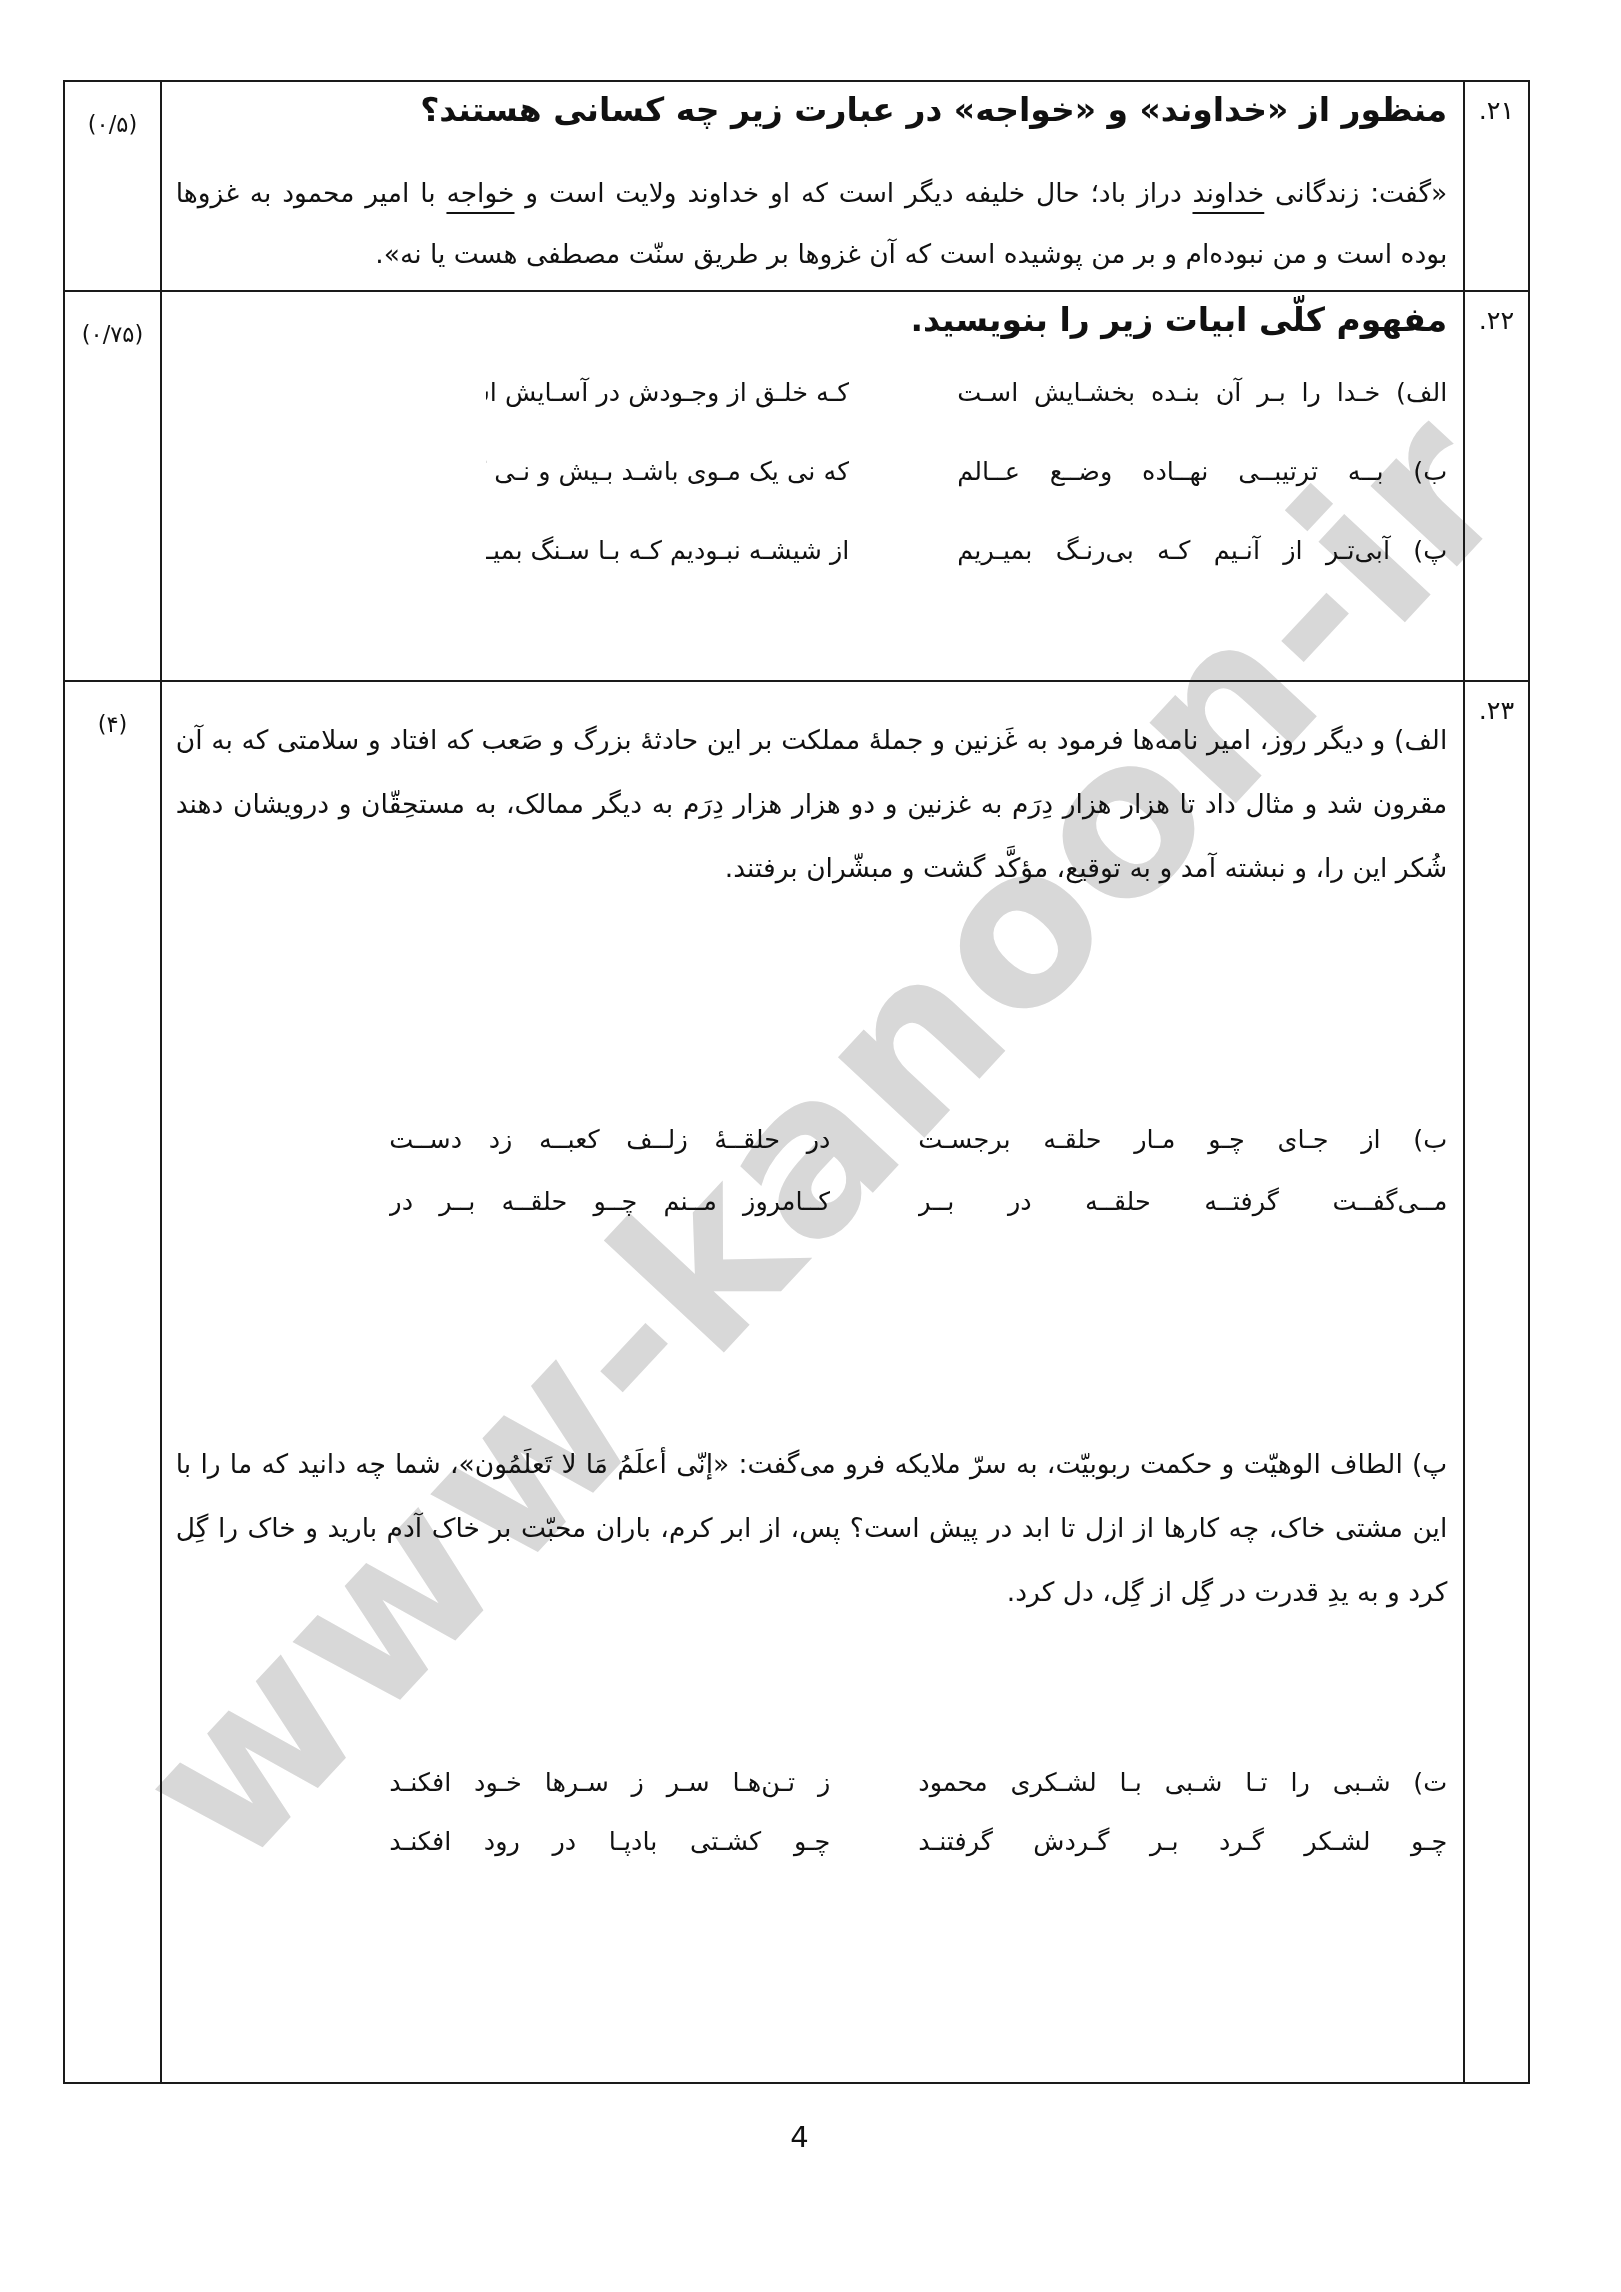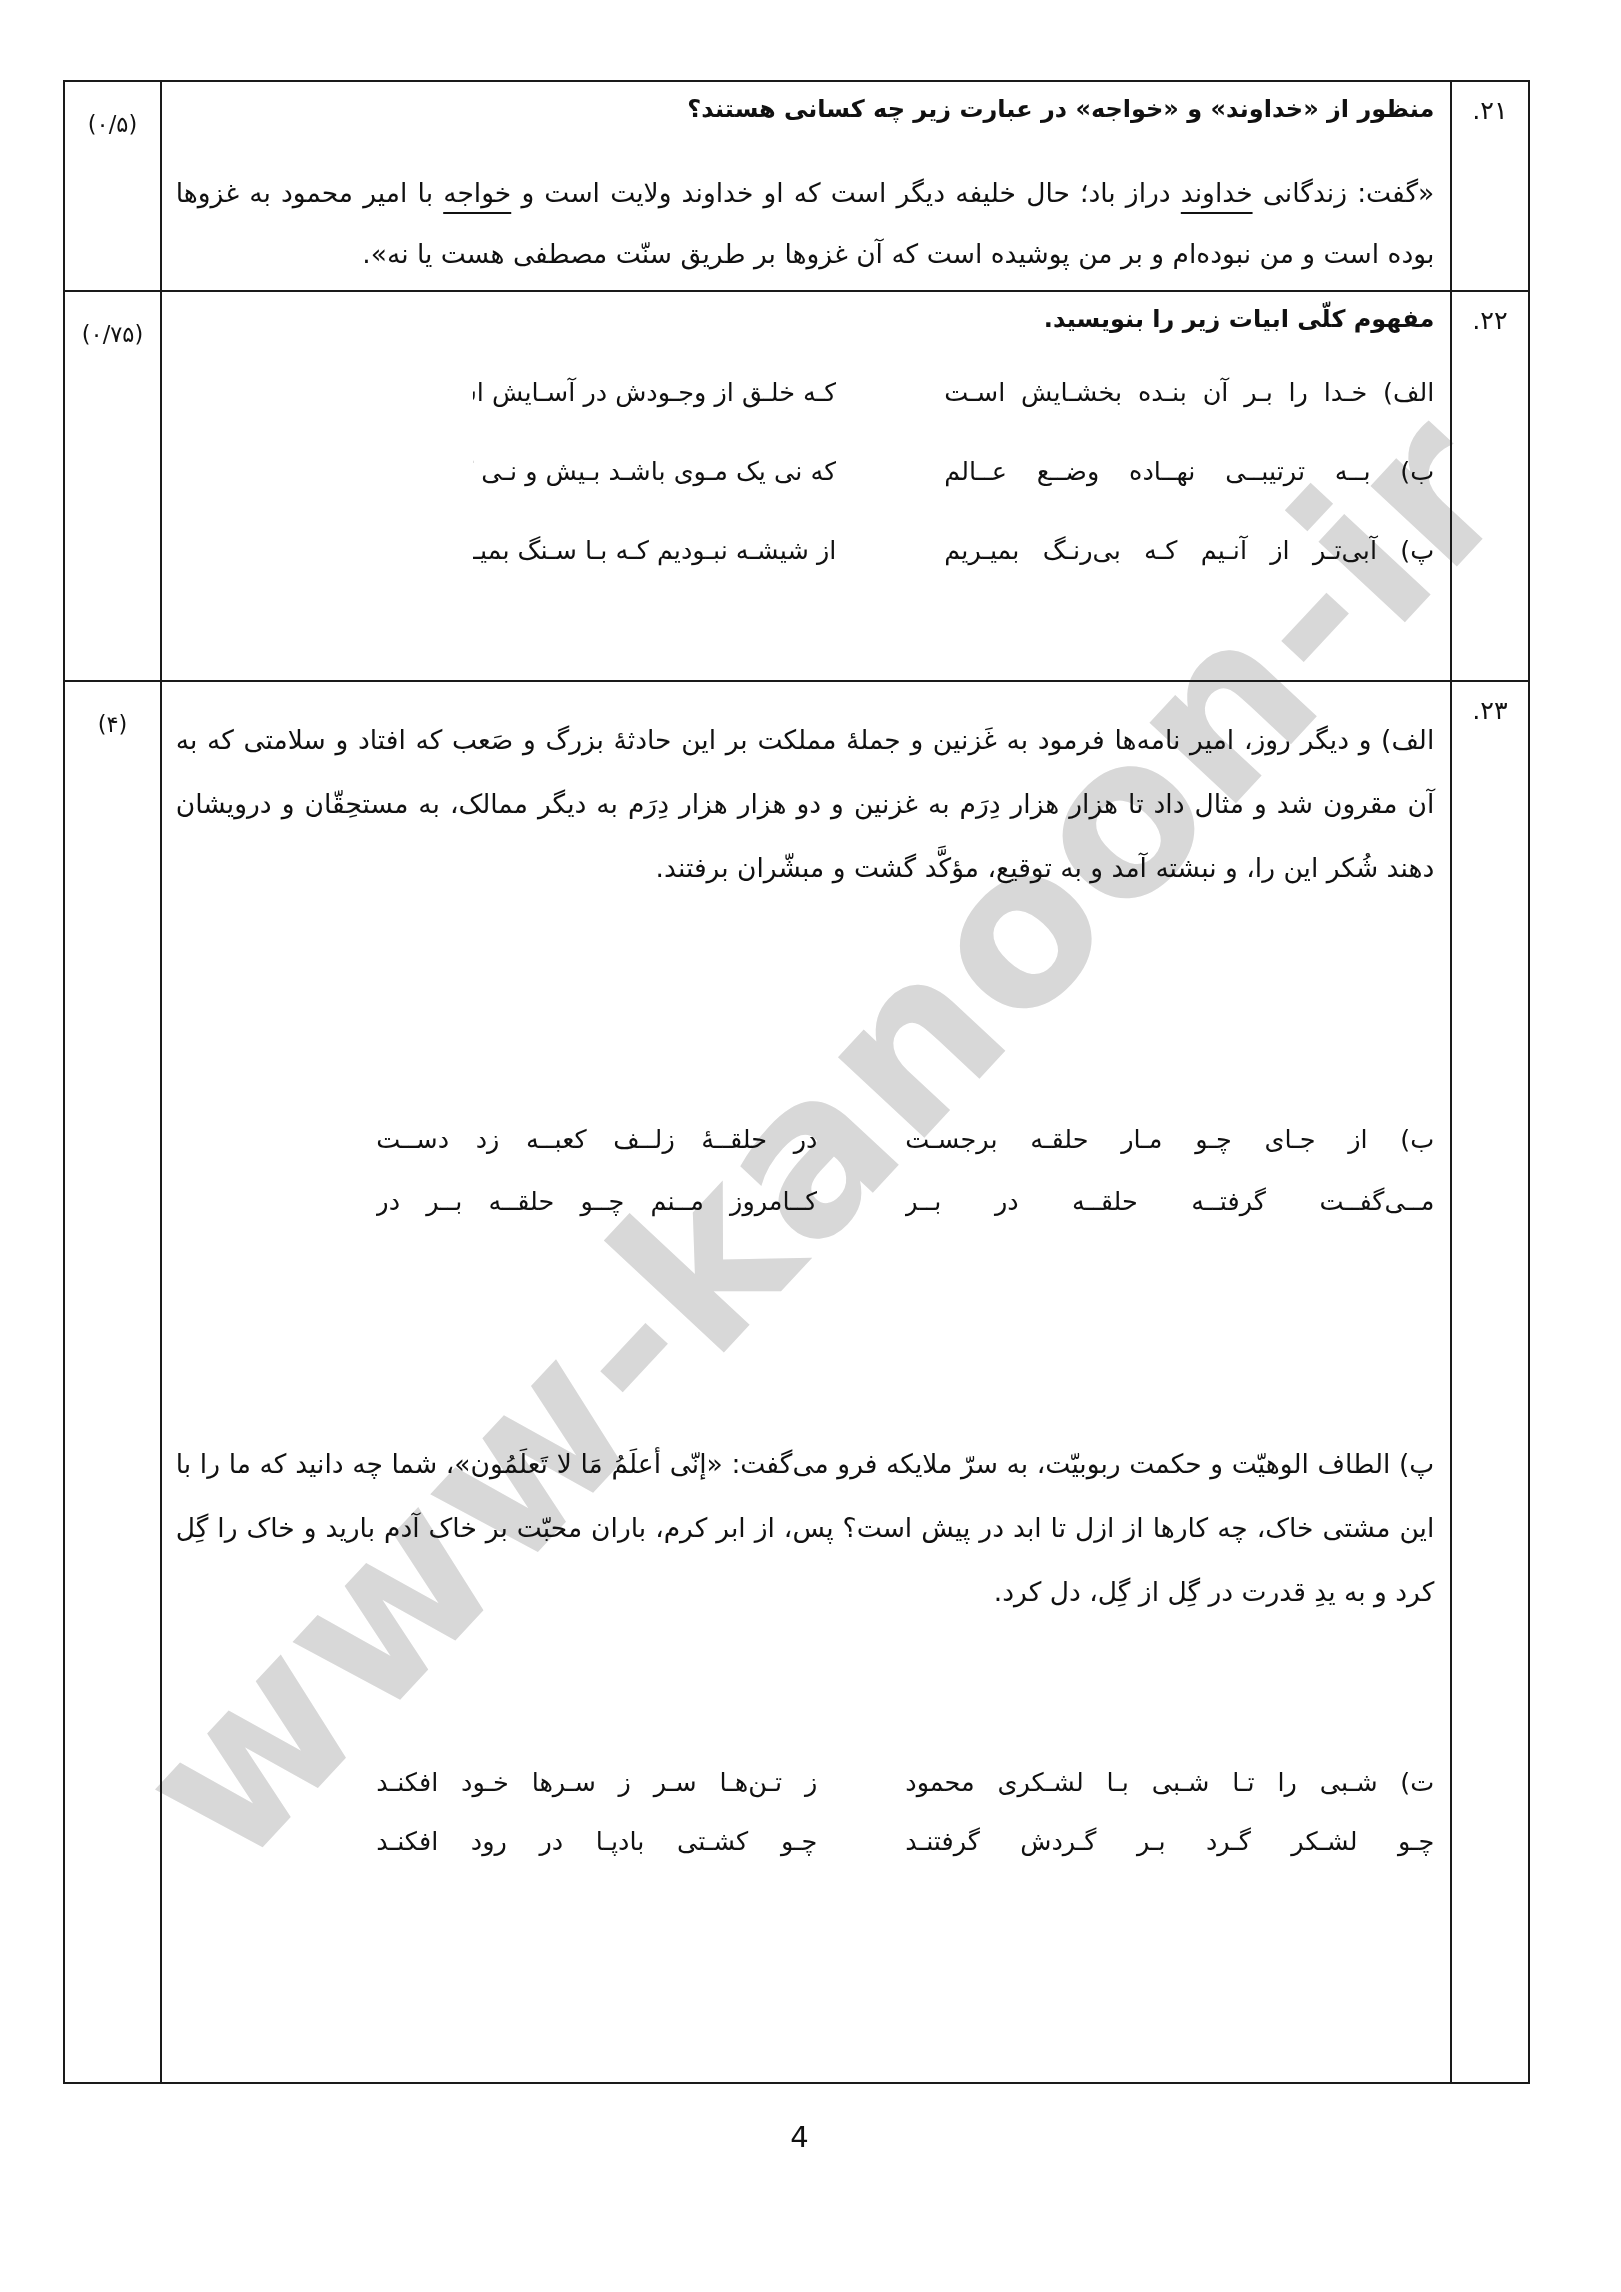--- a/index.html
+++ b/index.html
@@ -17,26 +17,26 @@
   .sheet{
     position:absolute;left:63px;top:80px;width:1467px;height:2004px;
     border:2.9px solid #1a1a1a;display:flex;flex-direction:column;z-index:1;
     box-sizing:border-box;
   }
   .row{display:flex;box-sizing:border-box;}
   .row1{height:208px;}
   .row2{height:390px;border-top:2px solid #1a1a1a;}
   .row3{flex:1;border-top:2px solid #1a1a1a;}
   .cell{box-sizing:border-box;overflow:hidden;}
-  .num{width:78px;border-left:2px solid #1a1a1a;text-align:center;
+  .num{width:65px;border-left:2px solid #1a1a1a;text-align:center;
        padding-top:12.7px;font-size:25.5px;}
   .score{width:97px;border-right:2px solid #1a1a1a;text-align:center;
        padding-top:29px;font-size:22.5px;}
   .content{flex:1;padding:0 15.7px 0 13.7px;}
-  .qtitle{font-weight:bold;font-size:24px;margin-top:9.8px;line-height:35px;}
+  .qtitle{font-weight:bold;font-size:33px;margin-top:9.8px;line-height:35px;}
   .qbody{font-size:26.5px;line-height:61px;margin:35px 0 0 0;text-align:justify;}
   .ul{text-decoration:underline;text-decoration-thickness:2px;text-underline-offset:9.8px;}
   .para{font-size:26.5px;line-height:64px;margin:25.5px 0 0 0;text-align:justify;}
   .verseblock{margin-top:39px;}
   .verse{display:flex;height:33px;font-size:25.5px;line-height:33px;}
   .verse + .verse{margin-top:46px;}
   .hemi{display:inline-block;text-align:justify;text-align-last:justify;white-space:nowrap;overflow:hidden;}
   .v22 .r{width:490px;}
   .v22 .l{width:363px;margin-right:108px;}
   .v23 .r{width:529px;}

